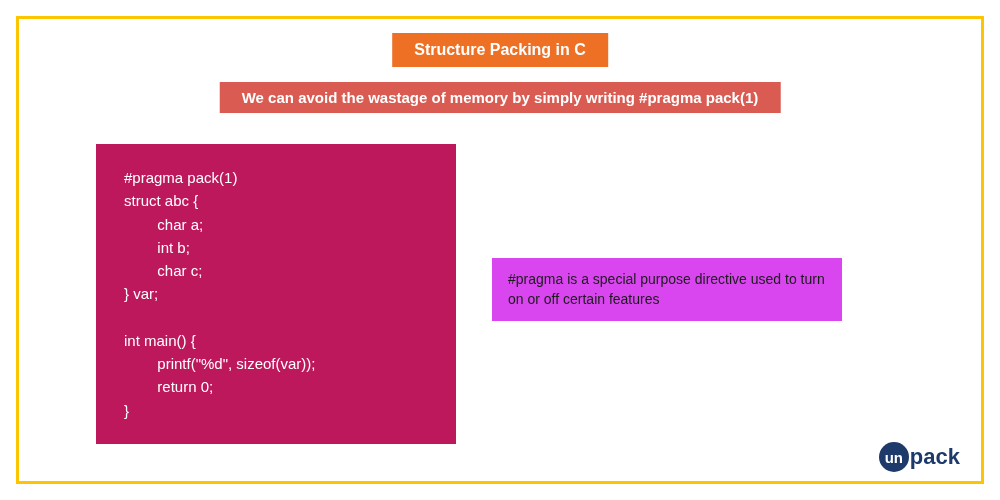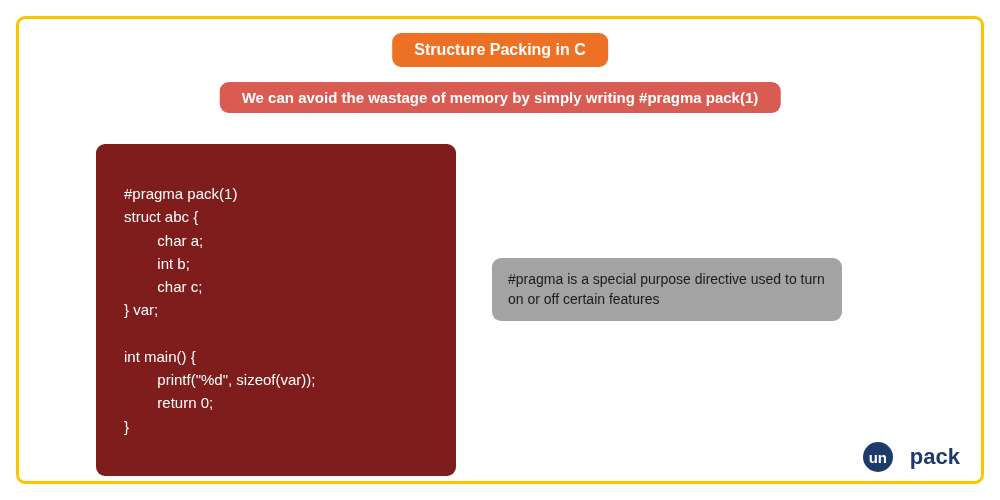--- a/index.html
+++ b/index.html
@@ -1,19 +1,18 @@
 <!DOCTYPE html>
 <html><head>
   <meta charset="utf-8">
   <style>
     * {
       margin: 0;
       padding: 0;
       box-sizing: border-box;
-      border-radius: 9px;
     }
     body {
       width: 1000px;
       height: 500px;
       background: #ffffff;
       font-family: Arial, Helvetica, sans-serif;
       position: relative;
     }
     .outer-border {
       position: absolute;
@@ -44,34 +43,34 @@
       padding: 7px 22px;
       font-size: 15px;
       white-space: nowrap;
       font-weight: bold;
     }
     .code-box {
       position: absolute;
       top: 144px;
       left: 96px;
       width: 360px;
-      background: #7f1d1d;
+      background: #be185d;
       color: #ffffff;
-      padding: 38px 28px;
+      padding: 22px 28px;
       font-family: Arial, Helvetica, sans-serif;
       font-size: 15px;
       line-height: 1.55;
       white-space: pre;
     }
     .note-box {
       position: absolute;
       top: 258px;
       left: 492px;
       width: 350px;
-      background: #a3a3a3;
+      background: #d946ef;
       color: #1b1b1b;
       padding: 12px 16px;
       font-size: 14px;
       line-height: 1.4;
     }
     .logo {
       position: absolute;
       bottom: 28px;
       right: 40px;
       display: flex;
@@ -84,21 +83,21 @@
       width: 30px;
       height: 30px;
       background: #1d3a6b;
       border-radius: 50%;
       display: flex;
       align-items: center;
       justify-content: center;
       color: #ffffff;
       font-size: 15px;
       font-weight: bold;
-      margin-right: 17px;
+      margin-right: 1px;
     }
   </style>
 </head>
 <body>
 
 <div class="outer-border"></div>
 
 <div class="title-box">Structure Packing in C</div>
 
 <div class="subtitle-box">We can avoid the wastage of memory by simply writing #pragma pack(1)</div>

